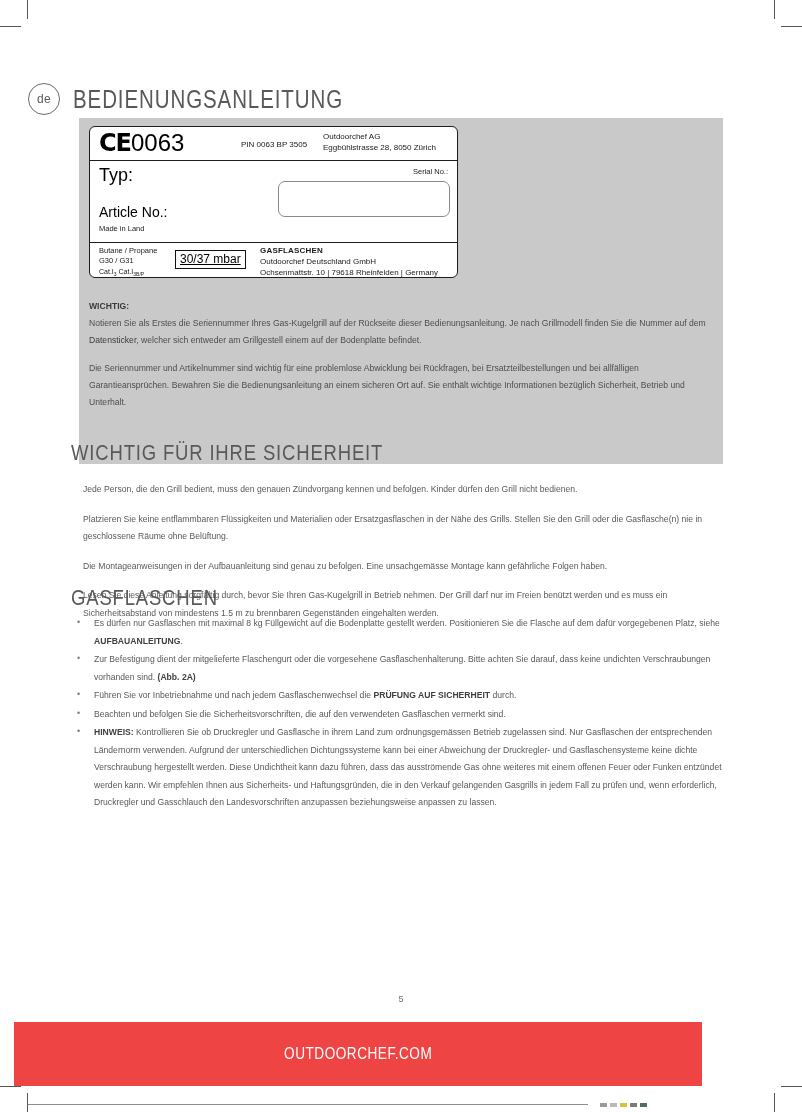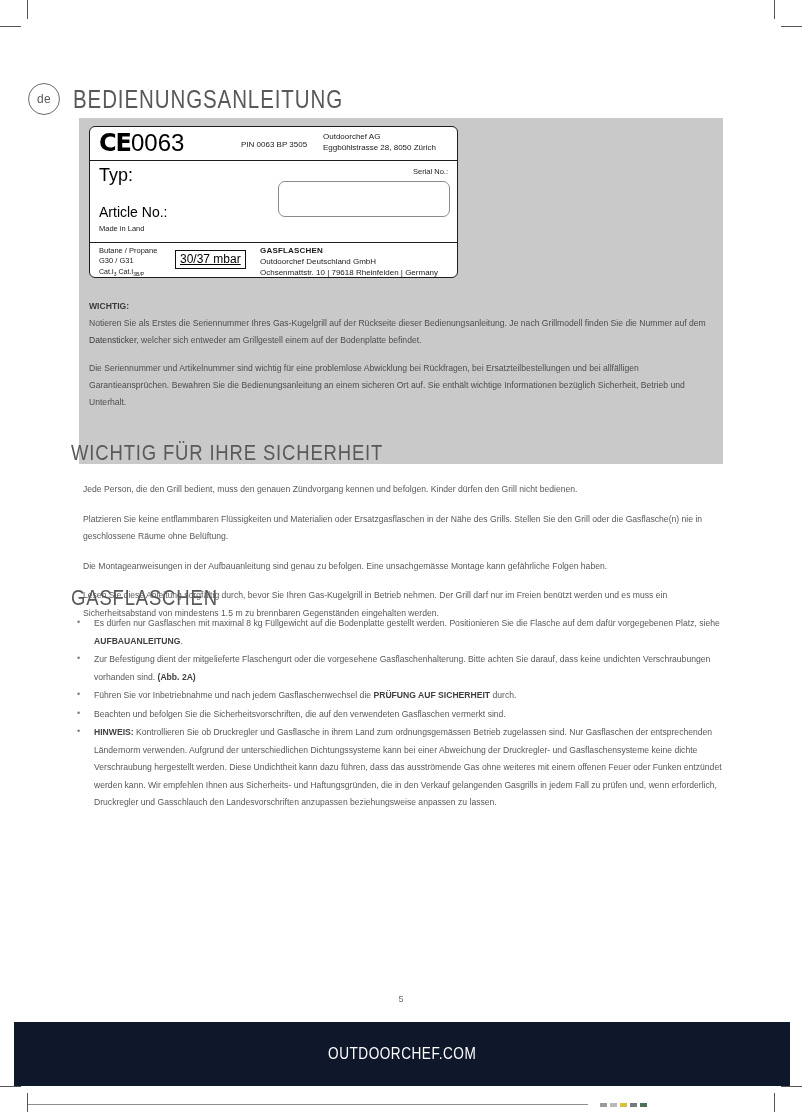--- a/index.html
+++ b/index.html
@@ -233,22 +233,22 @@
   .page-number {
     position: absolute;
     left: 0; right: 0; top: 994px;
     text-align: center;
     font-size: 9px;
     color: #6e6e6e;
   }
   .footer-bar {
     position: absolute;
     left: 14px; top: 1022px;
-    width: 776px; height: 64px;
-    background: #0f172a;
+    width: 688px; height: 64px;
+    background: #ef4444;
     display: flex;
     align-items: center;
     justify-content: center;
   }
   .footer-brand {
     font-family: "Liberation Sans Narrow", "Liberation Sans", sans-serif;
     font-size: 16px;
     letter-spacing: 0.6px;
     color: #ffffff;
     transform: scaleX(0.85);

